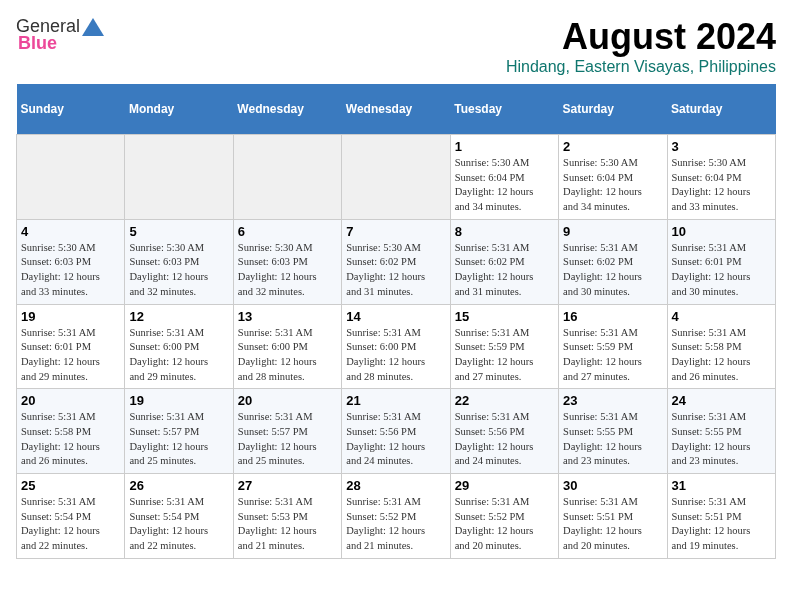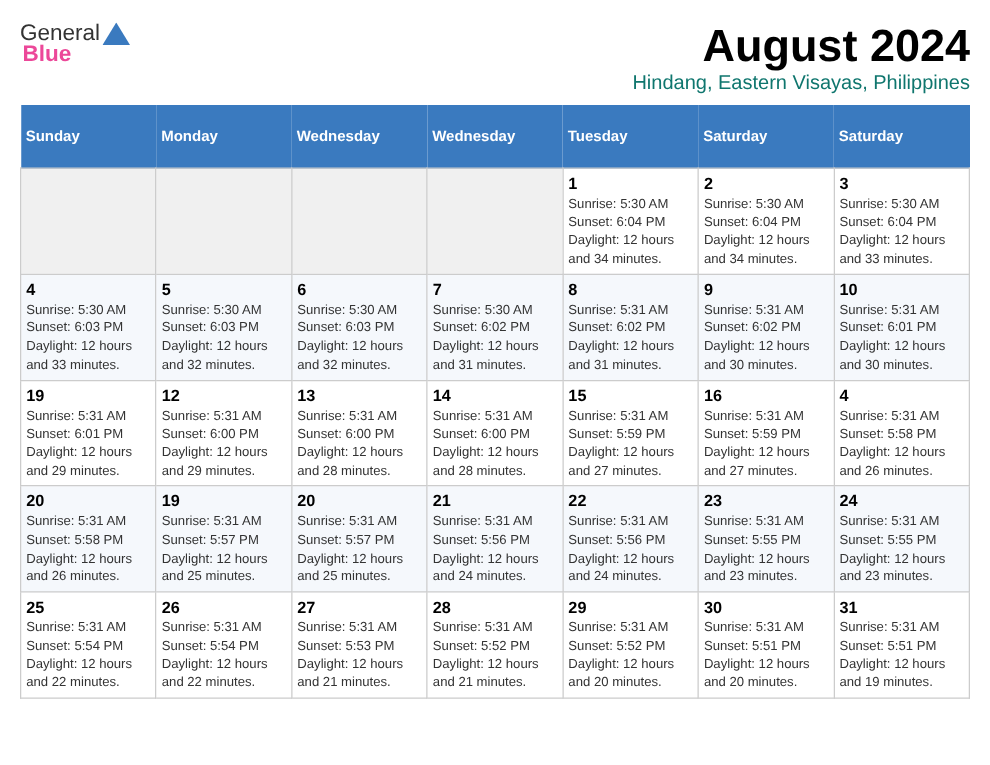--- a/index.html
+++ b/index.html
@@ -65,20 +65,21 @@
     .day-num {
       font-weight: bold;
       font-size: 13px;
       display: block;
       margin-bottom: 2px;
     }
     .day-info {
       color: #333;
       font-size: 10.5px;
       line-height: 1.4;
+      font-family: Liberation Serif, serif;
     }
     .empty-cell {
       background-color: #f0f0f0 !important;
     }
   </style>
 </head>
 <body>
 
 <div class="header-area">
   <div class="logo">

